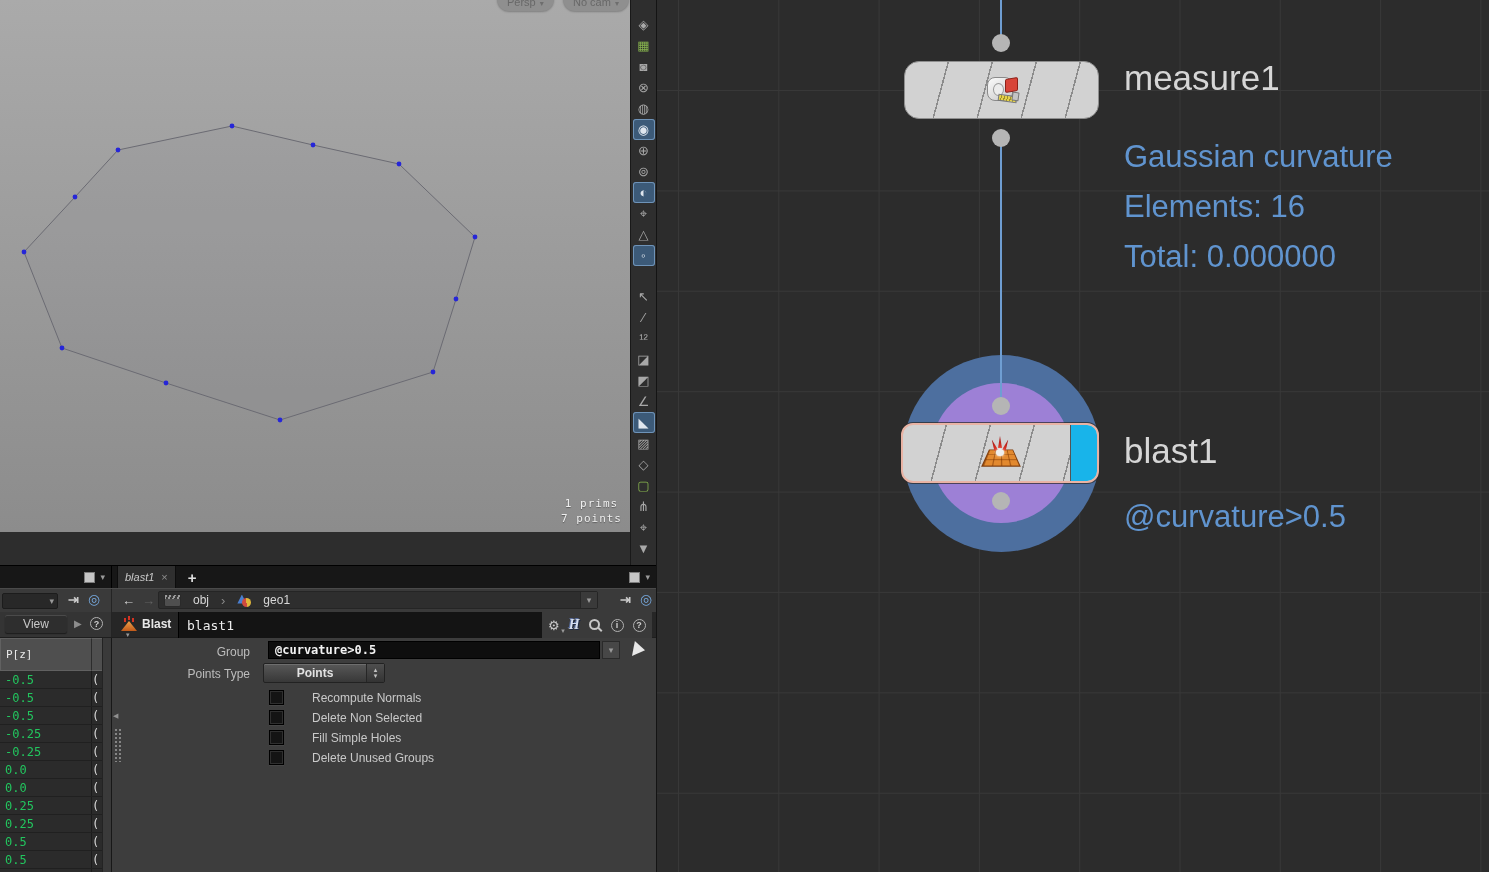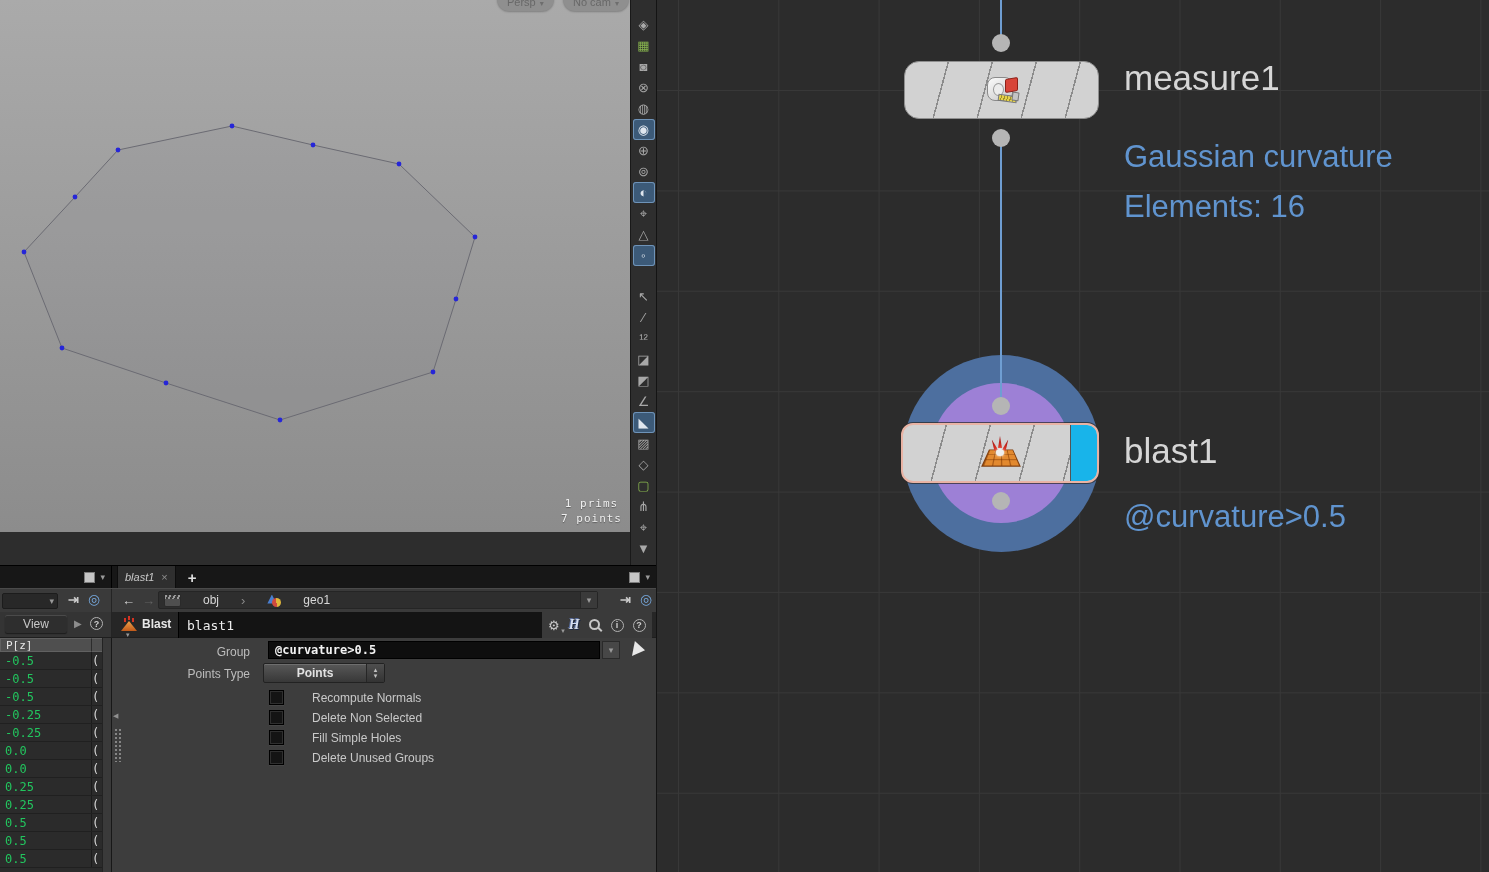--- a/index.html
+++ b/index.html
@@ -51,21 +51,21 @@
   .mini-dd .caret{position:absolute;right:3px;top:2px}
   .pin{color:#c9c9c9;font-size:13px;font-weight:bold}
   .target{color:#76a8dd;font-size:14px}
   .r2-left .pin{position:absolute;left:68px;top:3px}
   .r2-left .target{position:absolute;left:88px;top:2px}
   .r2-right{flex:1;position:relative}
   .navarrow{position:absolute;top:4px;font-size:13px;font-weight:bold}
   .back{left:10px;color:#d6d6d6}
   .fwd{left:30px;color:#636363}
   .pathbox{position:absolute;left:46px;top:2px;width:440px;height:18px;background:#2e2e2e;
-           border:1px solid #252525;border-radius:2px;display:flex;align-items:center;gap:22px;padding-left:5px;
+           border:1px solid #252525;border-radius:2px;display:flex;align-items:center;gap:12px;padding-left:5px;
            box-sizing:border-box}
   .crumb{color:#d8d8d8;font-size:12px}
   .chev{color:#8a8a8a;font-size:13px}
   .pathdd{margin-left:auto;width:16px;height:100%;background:#3a3a3a;border-left:1px solid #262626;
           display:flex;align-items:center;justify-content:center}
   .r2-right .pin{position:absolute;left:508px;top:3px}
   .r2-right .target{position:absolute;left:528px;top:2px}
   .clapper{width:15px;height:11px;background:#4f4f4f;border:1px solid #2a2a2a;border-radius:2px;position:relative}
   .clapper::before{content:"";position:absolute;left:0;top:0;right:0;height:4px;
     background:repeating-linear-gradient(115deg,#9a9a9a 0 2px,#3a3a3a 2px 4px)}
@@ -102,21 +102,21 @@
   .hhelp{font-family:"Liberation Serif",serif;font-weight:bold;font-style:italic;font-size:14px;
          color:#d4ddf0;text-shadow:1px 1px 0 #1d2742,-1px -1px 0 #5a6fa0}
   .mag{position:relative;width:13px;height:13px}
   .mag::before{content:"";position:absolute;left:0;top:0;width:7px;height:7px;border:2px solid #c6c6c6;border-radius:50%}
   .mag::after{content:"";position:absolute;right:1px;bottom:0;width:2px;height:5px;background:#c6c6c6;
               transform:rotate(-45deg)}
 
   .content{display:flex;height:234px}
   #sheet{width:112px;position:relative;background:#2b2b2b;border-right:1px solid #181818;box-sizing:border-box;
          font-family:"DejaVu Sans Mono",monospace;overflow:hidden}
-  .shead{display:flex;height:14px}
+  .shead{display:flex;height:33px}
   .shcell{width:92px;background:#4f4f4f;border:1px solid #616161;border-right-color:#2c2c2c;box-sizing:border-box;
           color:#eaeaea;font-size:11px;padding-left:5px;display:flex;align-items:center}
   .shocell{flex:1;background:#4f4f4f;border:1px solid #616161;border-left:none;box-sizing:border-box}
   .srow{display:flex;height:18px;border-bottom:1px solid #202020;box-sizing:border-box}
   .scell{width:92px;color:#22c55e;font-size:12px;padding-left:5px;display:flex;align-items:center;
          border-right:1px solid #1b1b1b;box-sizing:border-box}
   .socell{width:12px;color:#d6d6d6;font-size:12px;display:flex;align-items:center}
   .sheet-strip{position:absolute;right:0;top:0;bottom:0;width:8px;background:#3a3a3a;border-left:1px solid #232323}
 
   #params{flex:1;position:relative;background:#3d3d3d;font-size:12px;color:#bdbdbd}
@@ -464,18 +464,19 @@
         <span class="bspike" style="left:8px;top:0;transform:rotate(-22deg)"></span>
         <span class="bspike" style="left:14px;top:-3px"></span>
         <span class="bspike" style="left:20px;top:0;transform:rotate(22deg)"></span>
         <span class="bpuff"></span>
       </div>
     </div>
 
     <div class="node-name" style="top:58px">measure1</div>
     <div class="node-info" style="top:139px">Gaussian curvature</div>
     <div class="node-info" style="top:189px">Elements: 16</div>
+    <div class="node-info" style="top:239px">Total: 0.000000</div>
 
     <div class="node-name" style="top:431px">blast1</div>
     <div class="node-info" style="top:499px">@curvature&gt;0.5</div>
   </div>
 
 </div>
 
 </body></html>

